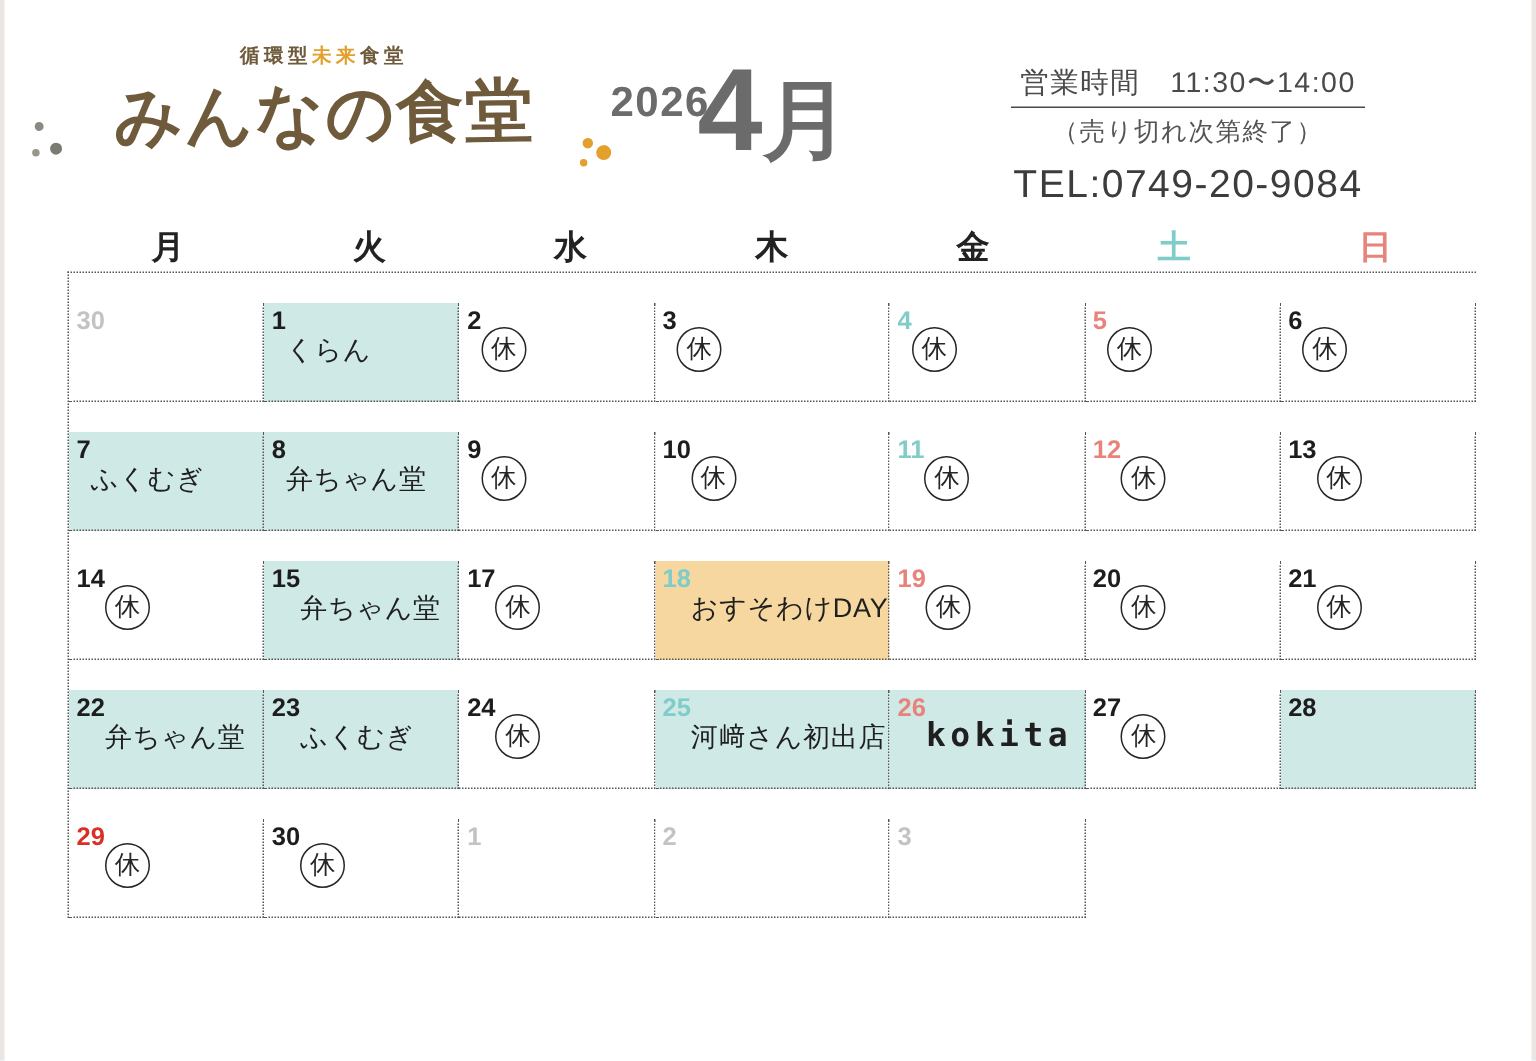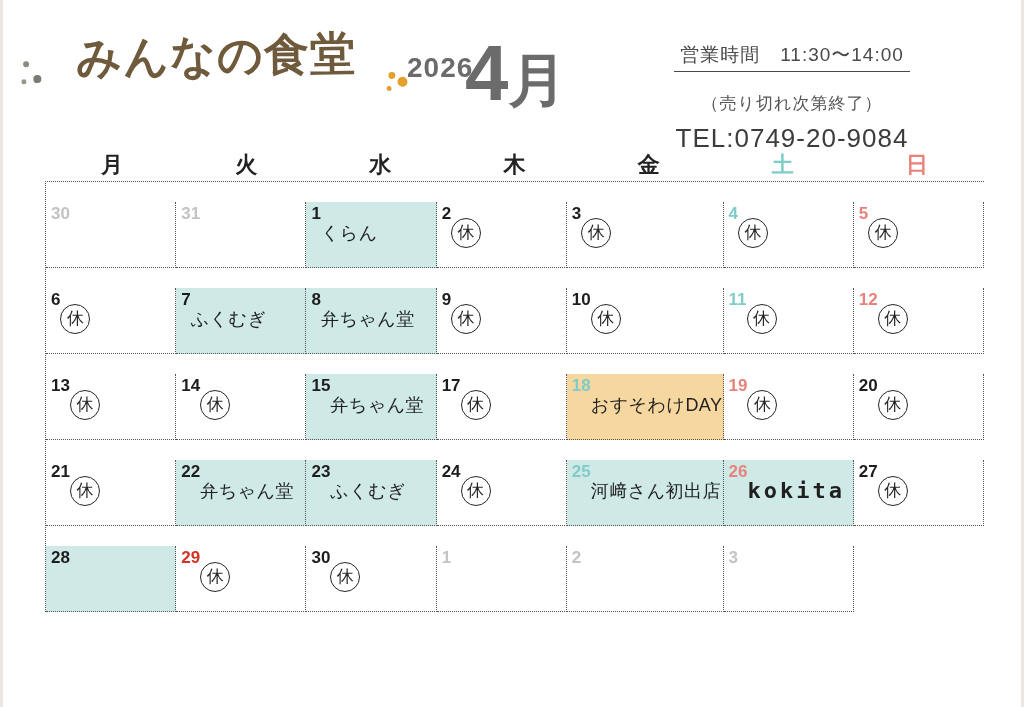--- a/index.html
+++ b/index.html
@@ -71,21 +71,21 @@
     position:absolute; left:639px; top:42px; width:300px;
     text-align:center; color:#4a4a4a;
   }
   .info-hours{
     display:inline-block;
     font-size:19px; letter-spacing:1px;
     border-bottom:1.5px solid #4a4a4a;
     padding:0 6px 3px 6px;
   }
   .info-note{
-    font-size:17px; letter-spacing:1px; margin-top:20px; color:#555;
+    font-size:17px; letter-spacing:1px; margin-top:4px; color:#555;
   }
   .info-tel{
     font-size:26px; letter-spacing:1px; margin-top:8px; color:#3c3c3c;
   }
 
   
   .weekday-row{
     position:absolute; left:42px; top:150px; width:939px; height:30px;
     display:grid; grid-template-columns:repeat(7,1fr);
   }
@@ -138,20 +138,21 @@
   }
   .cell-label.latin{
     font-family:"DejaVu Sans Mono","Liberation Mono",monospace;
     font-size:22px; letter-spacing:3px; font-weight:bold;
   }
 </style>
 </head>
 <body>
 
 <div class="logo">
+  <div class="logo-tagline" id="logo-tagline"><span>循環型</span><span class="accent">未来</span><span>食堂</span></div>
   <div class="logo-main">
     <span>みんなの食堂</span>
     <span class="dot dot-l1"></span>
     <span class="dot dot-l2"></span>
     <span class="dot dot-l3"></span>
     <span class="dot dot-r1"></span>
     <span class="dot dot-r2"></span>
     <span class="dot dot-r3"></span>
   </div>
 </div>
@@ -179,24 +180,20 @@
     <div class="weekday normal">金</div>
     <div class="weekday saturday">土</div>
     <div class="weekday sunday">日</div>
   </div>
 
 <div class="calendar" id="calendar-grid">
     <div class="cell">
       <span class="date muted">30</span>
       <div class="cell-body"></div>
     </div>
-    <div class="cell">
-      <span class="date muted">31</span>
-      <div class="cell-body"></div>
-    </div>
     <div class="cell bg-teal">
       <span class="date normal">1</span>
       <div class="cell-body">
         <span class="cell-label">くらん</span>
       </div>
     </div>
     <div class="cell">
       <span class="date normal">2</span>
       <div class="cell-body">
         <span class="rest">休</span>

